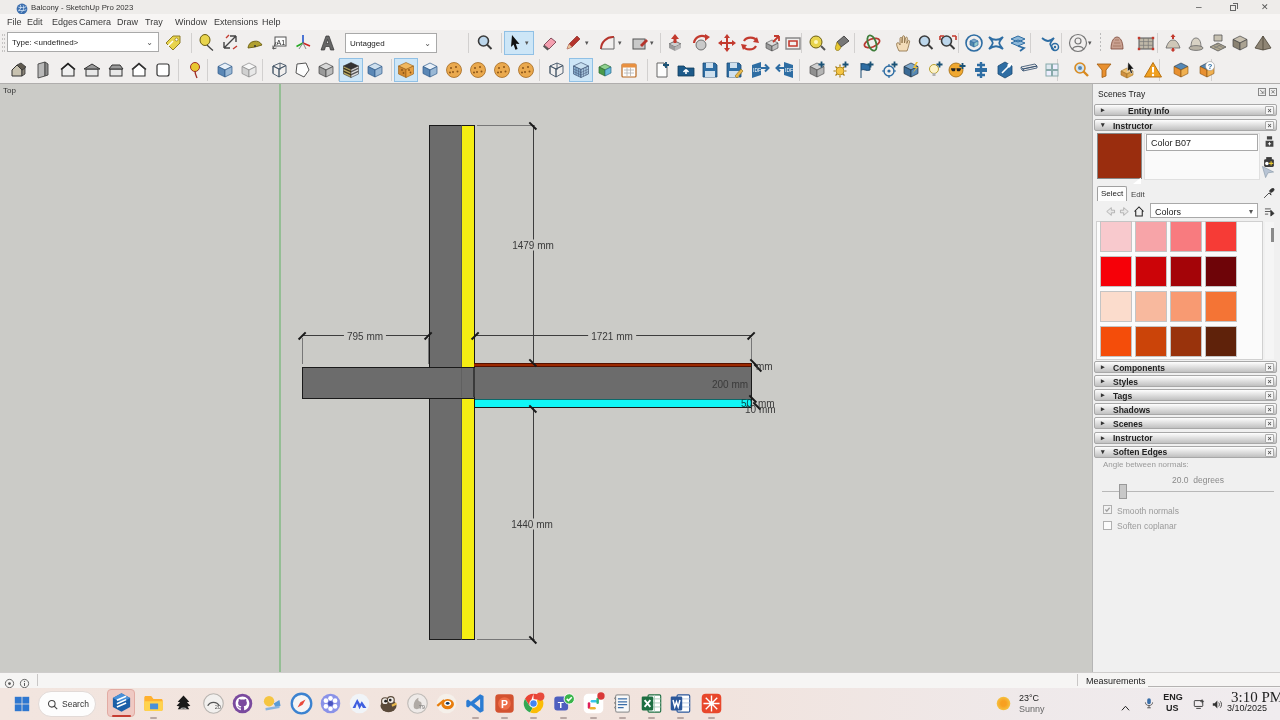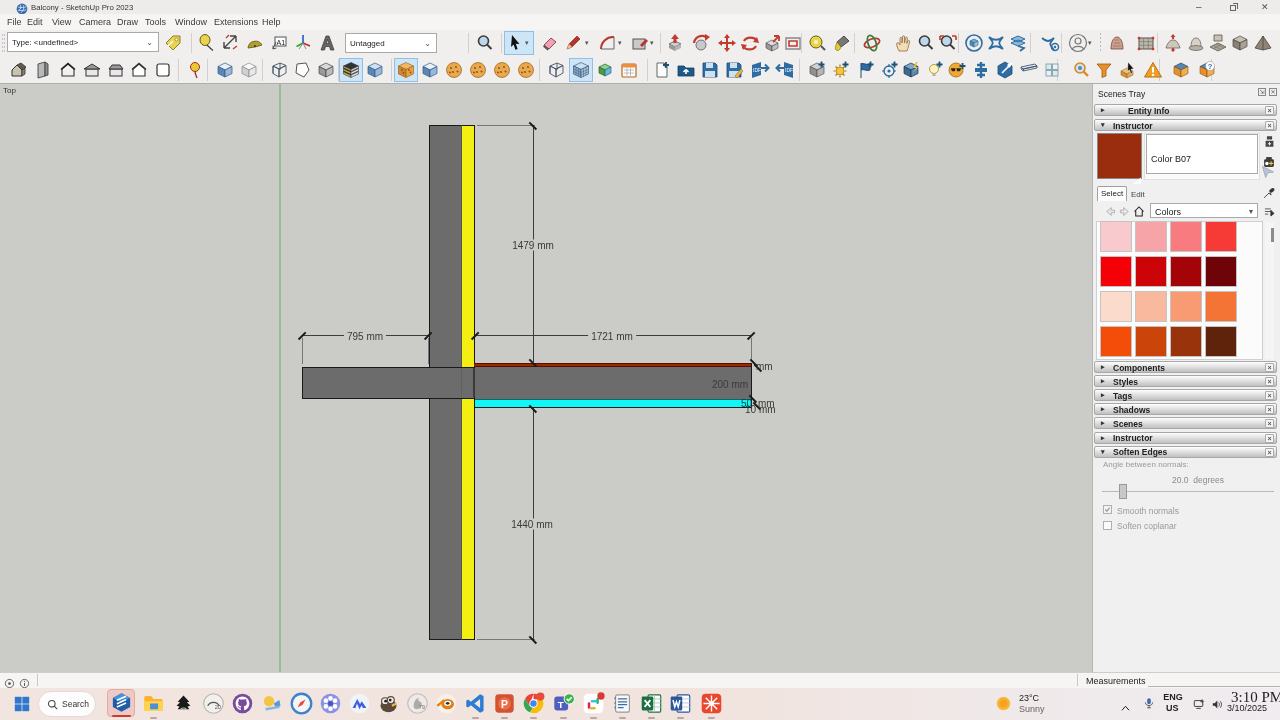--- a/index.html
+++ b/index.html
@@ -7,24 +7,24 @@
         <path d="M4 13 C8 11 9 6 7 3 M8 16 C12 14 14 9 12 4 M4 7 C8 8 14 8 17 6 M4 12 C9 13 14 13 17 11" stroke="#cfe2f5" stroke-width="1.5" fill="none"></path>
       </svg></div>
     <div style="position:absolute;left:31px;top:3px;font-size:7.8px;line-height:9.8px;color:#333;white-space:nowrap;">Balcony - SketchUp Pro 2023</div>
     <div style="position:absolute;left:1196px;top:1px;font-size:10px;line-height:12px;color:#555;white-space:nowrap;">–</div>
     <div style="position:absolute;left:1230px;top:4.5px;width:6px;height:6px;border:1px solid #666;"></div>
     <div style="position:absolute;left:1232.5px;top:3px;width:5.5px;height:5.5px;border:1px solid #666;border-bottom:none;border-left:none;"></div>
     <div style="position:absolute;left:1261px;top:1.5px;font-size:9px;line-height:11px;color:#555;white-space:nowrap;">✕</div>
     <div style="position:absolute;left:0px;top:14px;width:1280px;height:16px;background:#f7f5f4;"></div>
     <div style="position:absolute;left:7px;top:17px;font-size:9px;line-height:11px;color:#3a3a3a;white-space:nowrap;">File</div>
     <div style="position:absolute;left:27px;top:17px;font-size:9px;line-height:11px;color:#3a3a3a;white-space:nowrap;">Edit</div>
-    <div style="position:absolute;left:52px;top:17px;font-size:9px;line-height:11px;color:#3a3a3a;white-space:nowrap;">View</div>
+    <div style="position:absolute;left:52px;top:17px;font-size:9px;line-height:11px;color:#3a3a3a;white-space:nowrap;">Edges</div>
     <div style="position:absolute;left:79px;top:17px;font-size:9px;line-height:11px;color:#3a3a3a;white-space:nowrap;">Camera</div>
     <div style="position:absolute;left:117px;top:17px;font-size:9px;line-height:11px;color:#3a3a3a;white-space:nowrap;">Draw</div>
-    <div style="position:absolute;left:145px;top:17px;font-size:9px;line-height:11px;color:#3a3a3a;white-space:nowrap;">Tools</div>
+    <div style="position:absolute;left:145px;top:17px;font-size:9px;line-height:11px;color:#3a3a3a;white-space:nowrap;">Tray</div>
     <div style="position:absolute;left:175px;top:17px;font-size:9px;line-height:11px;color:#3a3a3a;white-space:nowrap;">Window</div>
     <div style="position:absolute;left:214px;top:17px;font-size:9px;line-height:11px;color:#3a3a3a;white-space:nowrap;">Extensions</div>
     <div style="position:absolute;left:262px;top:17px;font-size:9px;line-height:11px;color:#3a3a3a;white-space:nowrap;">Help</div>
     <div style="position:absolute;left:0px;top:30px;width:1280px;height:26px;background:#f1efee;"></div>
     <div class="combo" style="left:7px;top:32px;width:152px;height:20px;padding:5px 4px;">Type: &lt;undefined&gt;<span style="position:absolute;right:5px;top:5px;color:#555;font-size:8px">⌄</span></div>
     <div style="position:absolute;left:163px;top:33px;width:20px;height:20px"><svg width="20" height="20" viewBox="0 0 20 20">
         <path d="M3 10 L10 3 H17 V10 L10 17Z" fill="#e8d44d" stroke="#86721a" stroke-width="0.9"></path>
         <circle cx="13.5" cy="6.5" r="1.5" fill="#fff" stroke="#86721a" stroke-width="0.7"></circle>
         <path d="M5 13 L10 8" stroke="#fff" stroke-width="1.4"></path>
       </svg></div>
@@ -529,21 +529,21 @@
     <div class="hdr" style="top:119px;">
       <span style="position:absolute;left:6px;top:1px;font-size:7px;color:#333;">▾</span>
       <span style="position:absolute;left:18px;top:0.5px;">Instructor</span>
       <span class="hx">×</span>
     </div>
     <div style="position:absolute;left:1144px;top:133px;width:116px;height:47px;background:#fafafa;border:1px solid #e0e0e0;"></div>
     <div style="position:absolute;left:1097px;top:133px;width:45px;height:46px;background:#9a2d0e;border:1px solid #888;"></div>
     <div style="position:absolute;left:1133px;top:170px;width:8px;height:8px"><svg width="8" height="8" viewBox="0 0 20 20">
         <path d="M0 20 L20 4 L20 20Z" fill="#fff"></path>
       </svg></div>
-    <div class="combo" style="left:1146px;top:134px;width:112px;height:32px;padding:19px 4px;font-size:9px;">Color B07</div>
+    <div class="combo" style="left:1146px;top:134px;width:112px;height:17px;padding:3px 4px;font-size:9px;">Color B07</div>
     <div style="position:absolute;left:1263px;top:134px;width:13px;height:13px"><svg width="13" height="13" viewBox="0 0 20 20">
         <path d="M6 2 H14 V7 H6Z M4 9 H16 V18 H4Z" fill="#444"></path>
         <path d="M10 11 V16 M7.5 13.5 H12.5" stroke="#fff" stroke-width="1.4"></path>
       </svg></div>
     <div style="position:absolute;left:1262px;top:155px;width:14px;height:14px"><svg width="14" height="14" viewBox="0 0 20 20">
         <rect x="3" y="6" width="14" height="11" rx="2" fill="#3a3a3a"></rect>
         <rect x="6" y="3" width="8" height="4" fill="#3a3a3a"></rect>
         <circle cx="7" cy="12" r="2.5" fill="#fff"></circle>
         <path d="M13 9 V15 M10 12 H16" stroke="#e8c830" stroke-width="1.6"></path>
       </svg></div>

